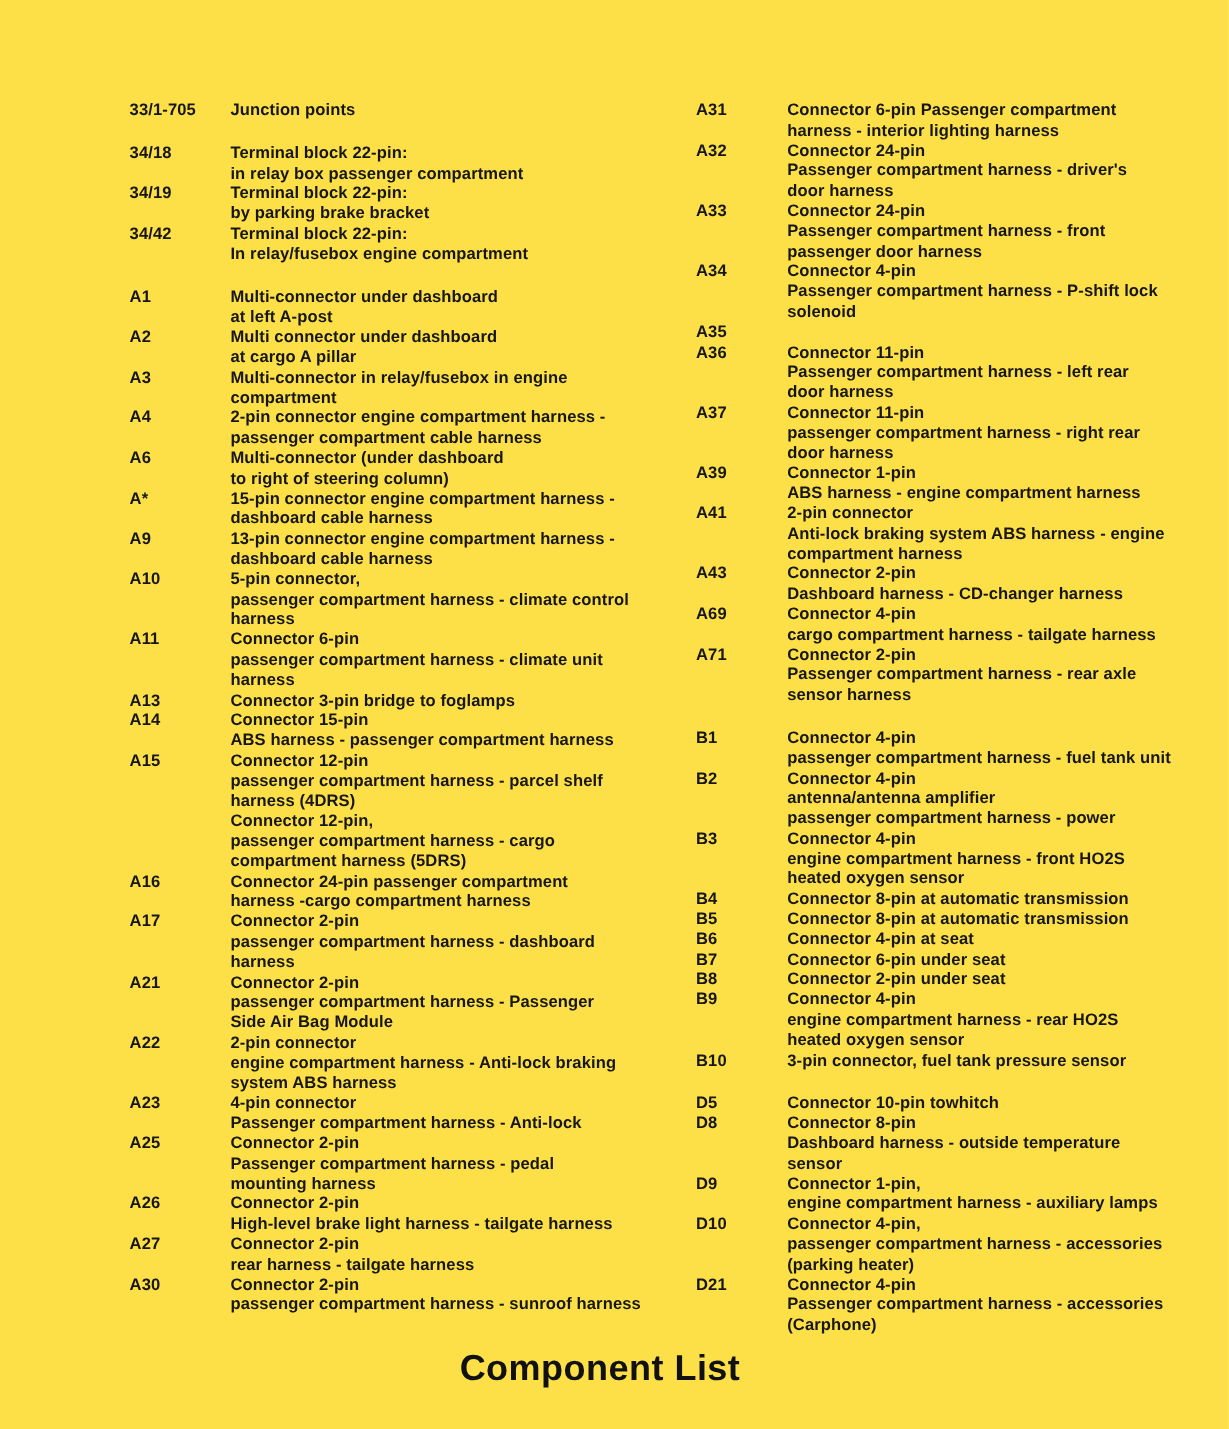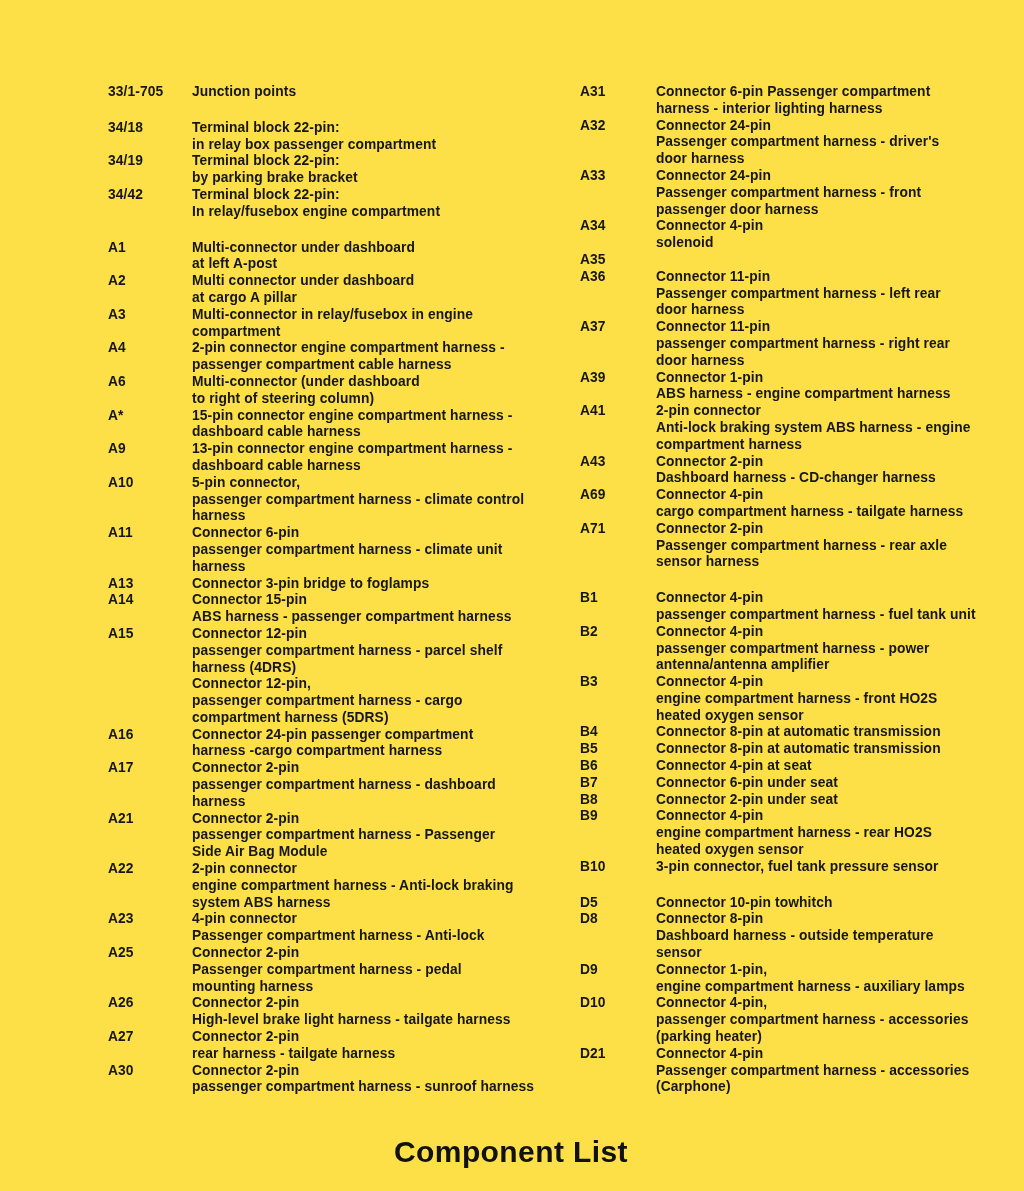--- a/index.html
+++ b/index.html
@@ -31,21 +31,21 @@
   .section:last-child { margin-bottom: 0; }
   .entry { display: flex; align-items: flex-start; }
   .code  { flex: 0 0 auto; }
   .col-left  .code { width: 84px; }
   .col-right .code { width: 76px; }
   .desc { flex: 1 1 auto; }
   .doc-title {
     position: absolute;
     top: 1124px; left: 0;
     width: 1000px;
-    margin: 11px;
+    margin: 0;
     text-align: center;
     font-size: 30px;
     font-weight: 700;
     letter-spacing: 0.4px;
     color: #111;
   }
 </style>
 </head>
 <body>
 
@@ -268,20 +268,21 @@
           <div class="desc">
             <div class="line">Connector 24-pin</div>
             <div class="line">Passenger compartment harness - front</div>
             <div class="line">passenger door harness</div>
           </div>
         </div>
         <div class="entry">
           <div class="code">A34</div>
           <div class="desc">
             <div class="line">Connector 4-pin</div>
+            <div class="line">Passenger compartment harness - P-shift lock</div>
             <div class="line">solenoid</div>
           </div>
         </div>
         <div class="entry">
           <div class="code">A35</div>
         </div>
         <div class="entry">
           <div class="code">A36</div>
           <div class="desc">
             <div class="line">Connector 11-pin</div>
@@ -340,22 +341,22 @@
           <div class="code">B1</div>
           <div class="desc">
             <div class="line">Connector 4-pin</div>
             <div class="line">passenger compartment harness - fuel tank unit</div>
           </div>
         </div>
         <div class="entry">
           <div class="code">B2</div>
           <div class="desc">
             <div class="line">Connector 4-pin</div>
+            <div class="line">antenna/antenna amplifier</div>
             <div class="line">passenger compartment harness - power</div>
-            <div class="line">antenna/antenna amplifier</div>
           </div>
         </div>
         <div class="entry">
           <div class="code">B3</div>
           <div class="desc">
             <div class="line">Connector 4-pin</div>
             <div class="line">engine compartment harness - front HO2S</div>
             <div class="line">heated oxygen sensor</div>
           </div>
         </div>

